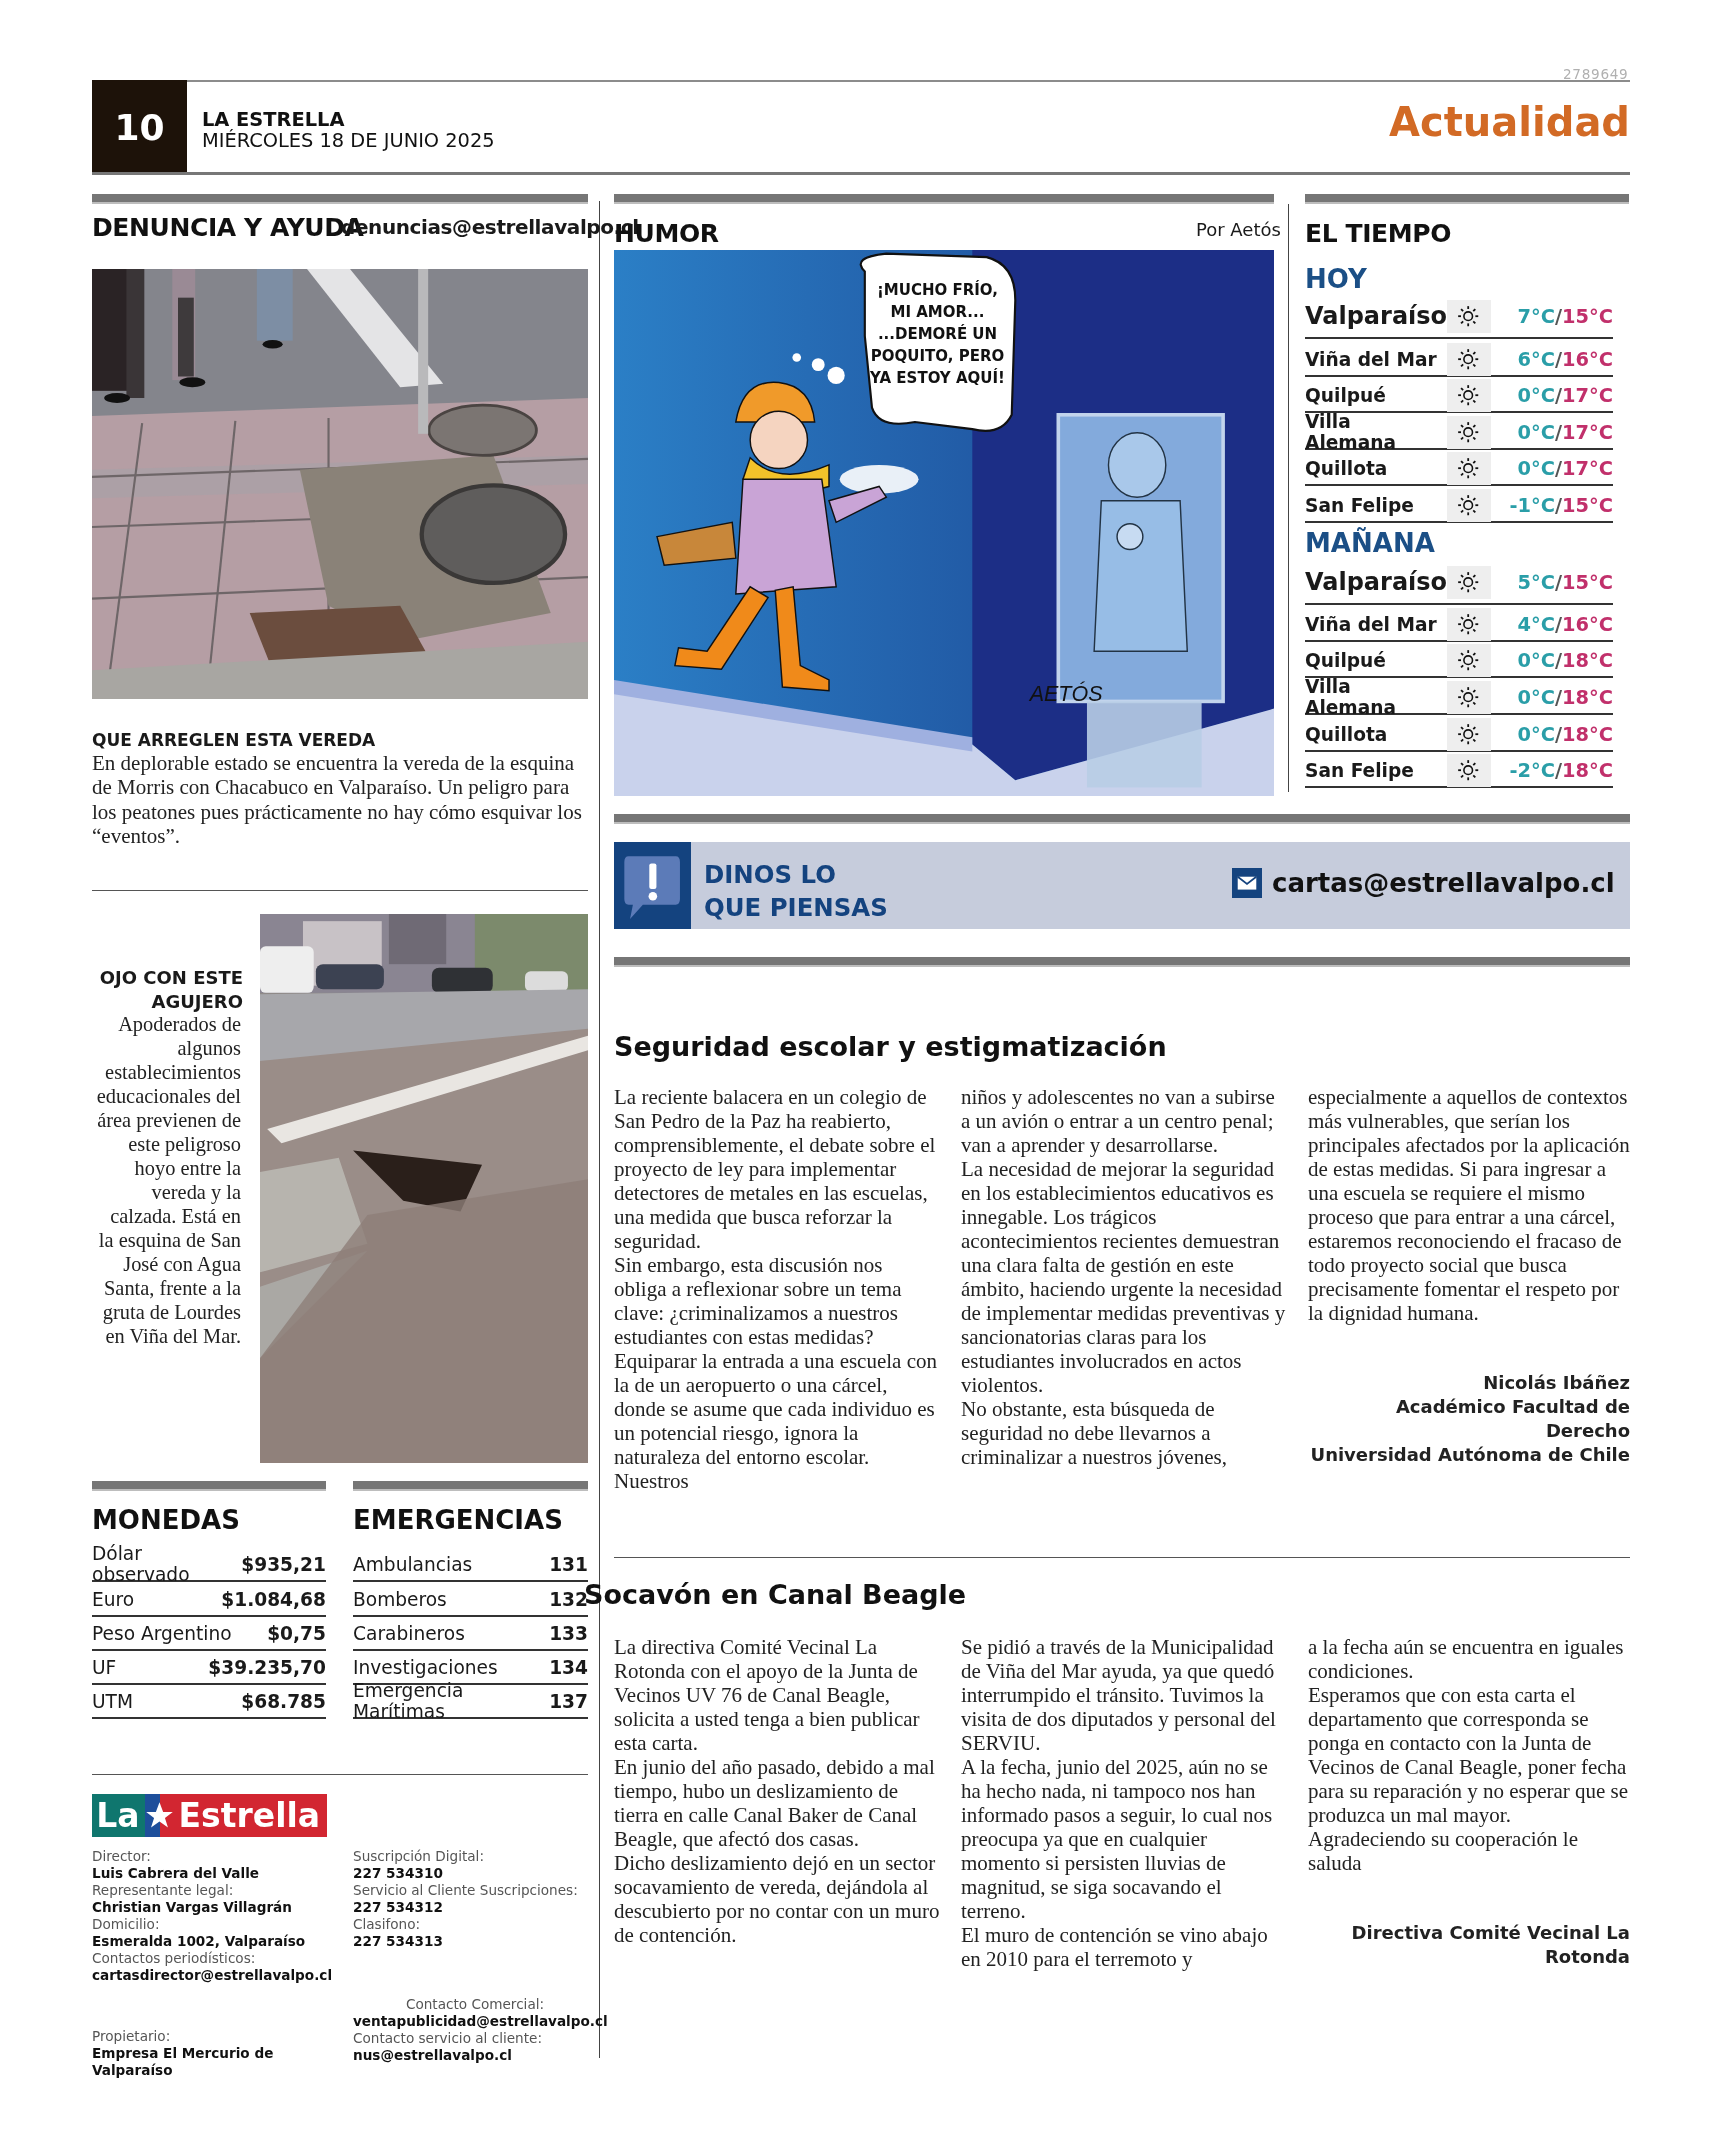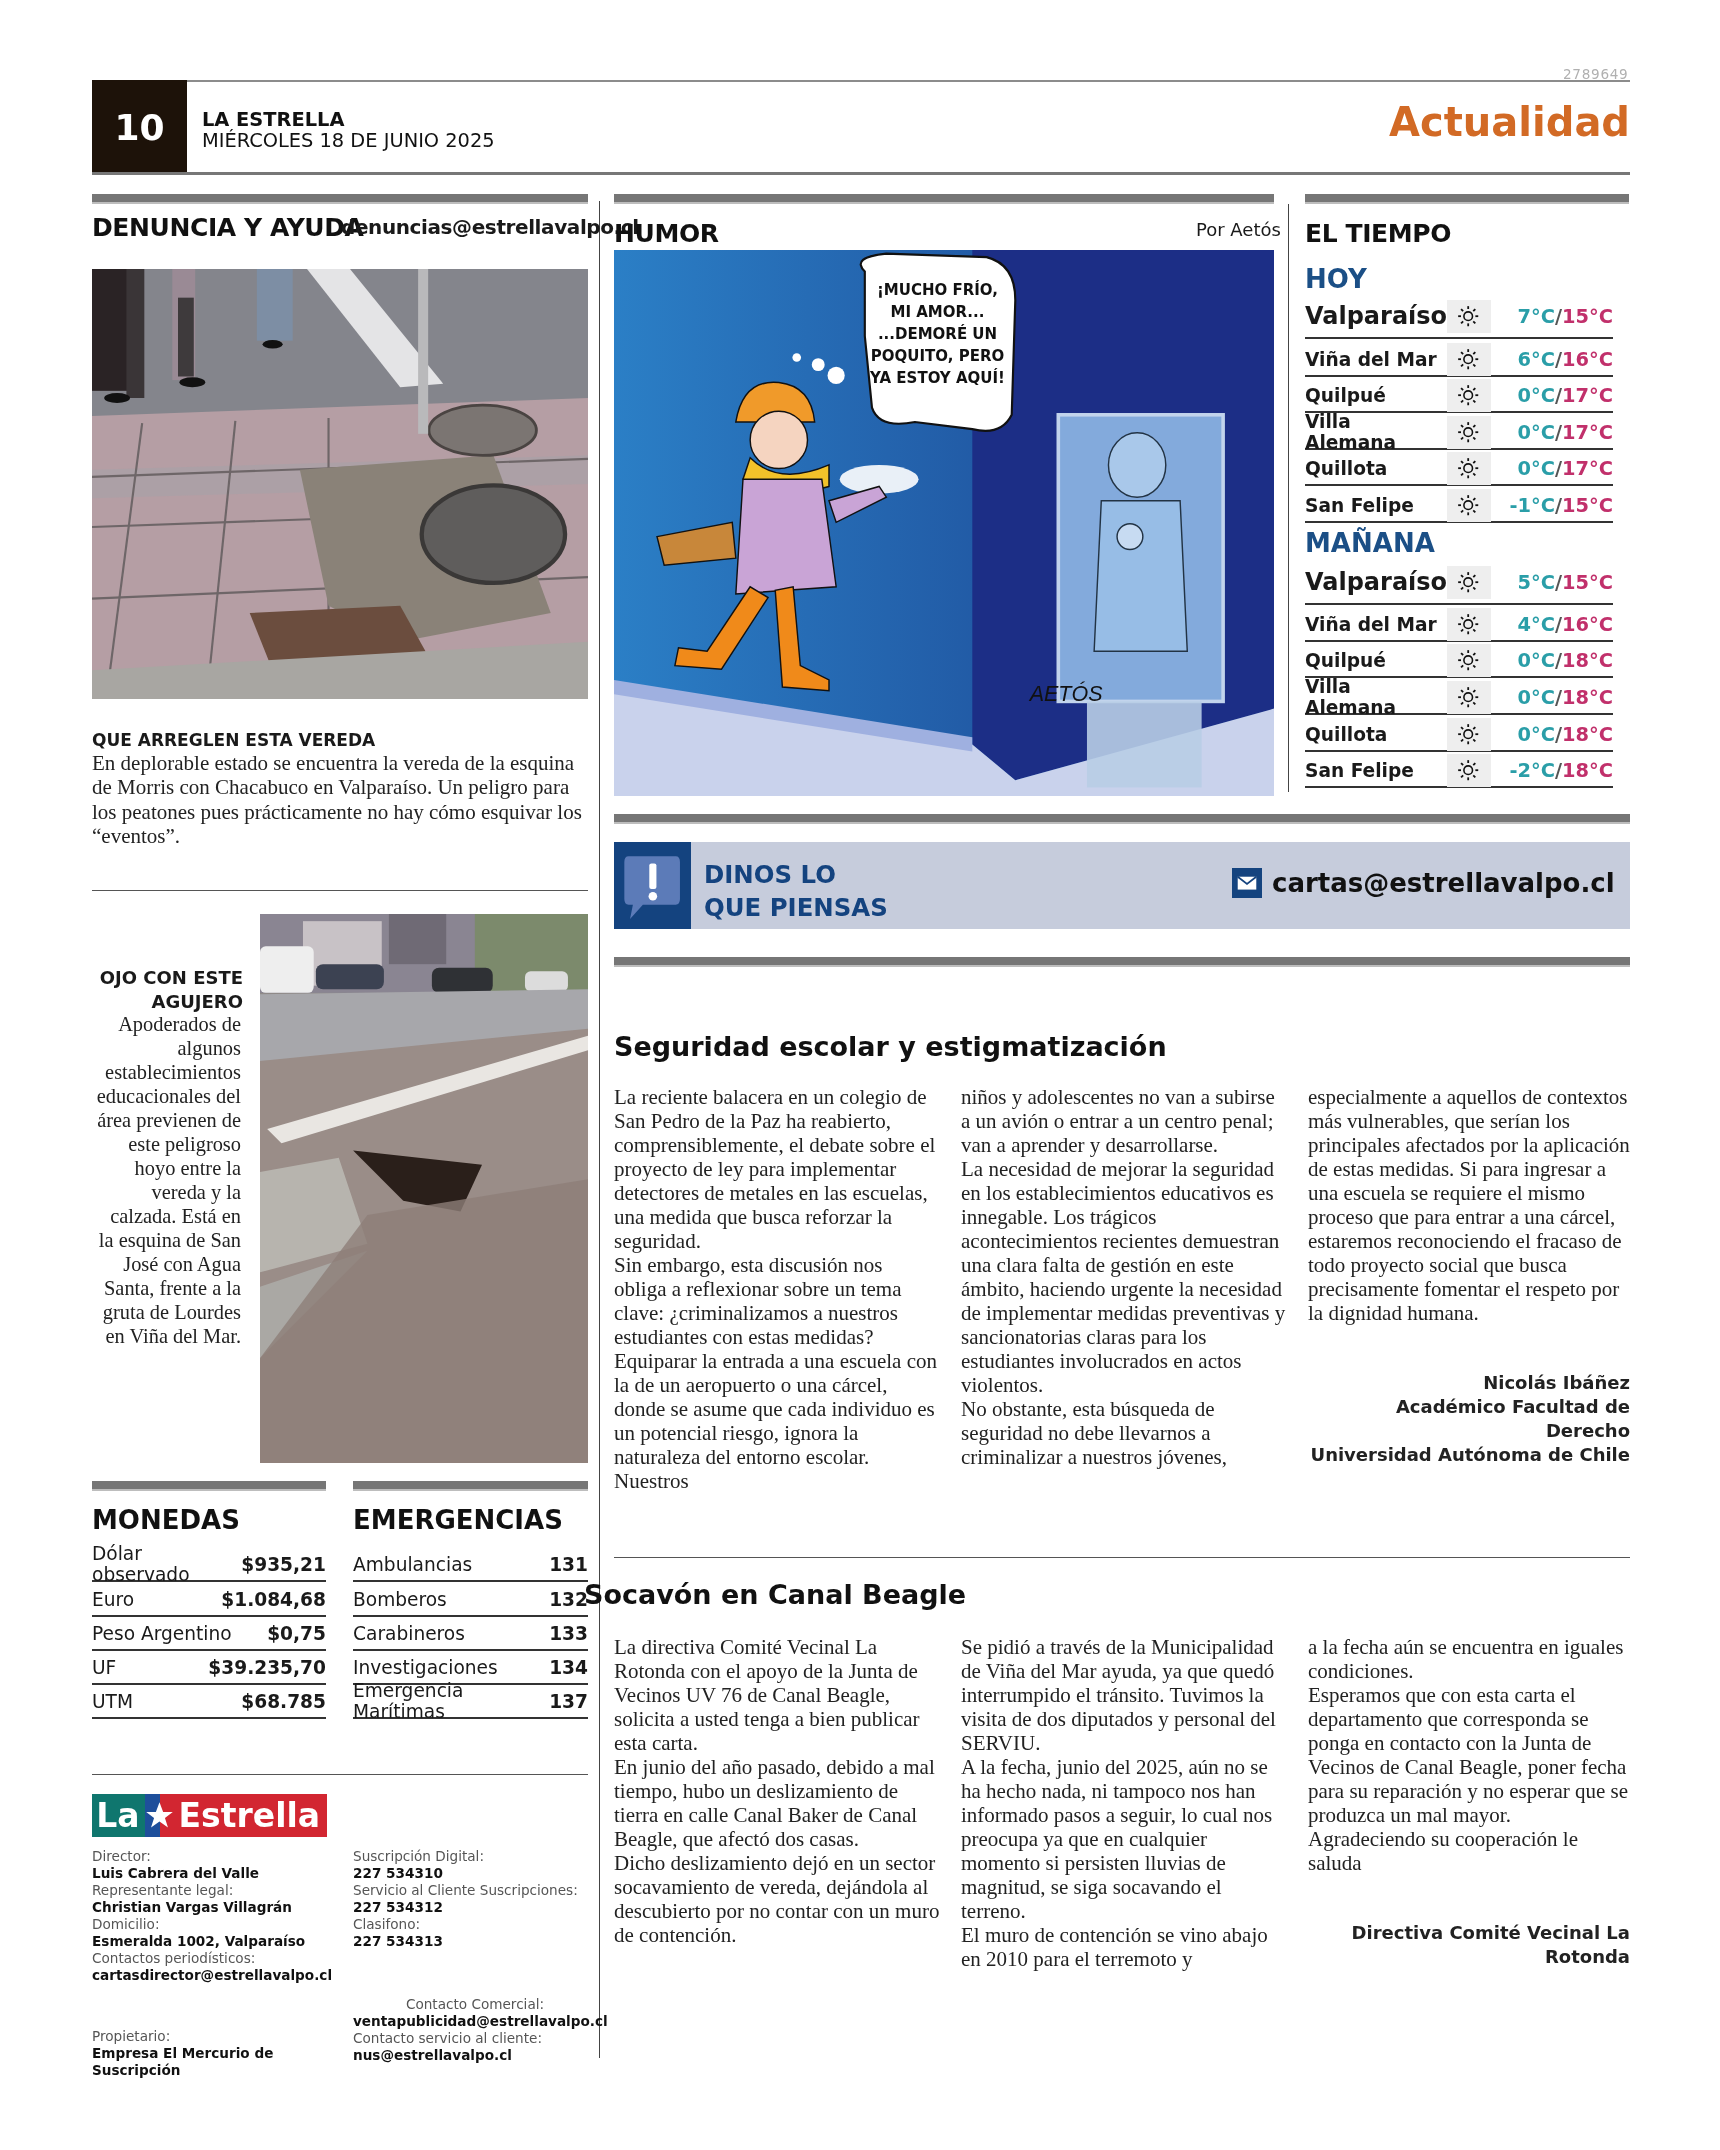--- a/index.html
+++ b/index.html
@@ -558,21 +558,21 @@
       <div style="margin-top: 0px;">
         <div class="lbl">Domicilio:</div>
         <div class="val">Esmeralda 1002, Valparaíso</div>
       </div>
       <div style="margin-top: 0px;">
         <div class="lbl">Contactos periodísticos:</div>
         <div class="val">cartasdirector@estrellavalpo.cl</div>
       </div>
       <div style="margin-top: 44px;">
         <div class="lbl">Propietario:</div>
-        <div class="val">Empresa El Mercurio de Suscripción</div>
+        <div class="val">Empresa El Mercurio de Valparaíso</div>
       </div>
     </div>
   <div class="abs imp sans" style="left:353px;top:1848px;width:244px;" id="imprint-right">
       <div style="margin-top: 0px;">
         <div class="lbl">Suscripción Digital:</div>
         <div class="val">227 534310</div>
       </div>
       <div style="margin-top: 0px;">
         <div class="lbl">Servicio al Cliente Suscripciones:</div>
         <div class="val">227 534312</div>

